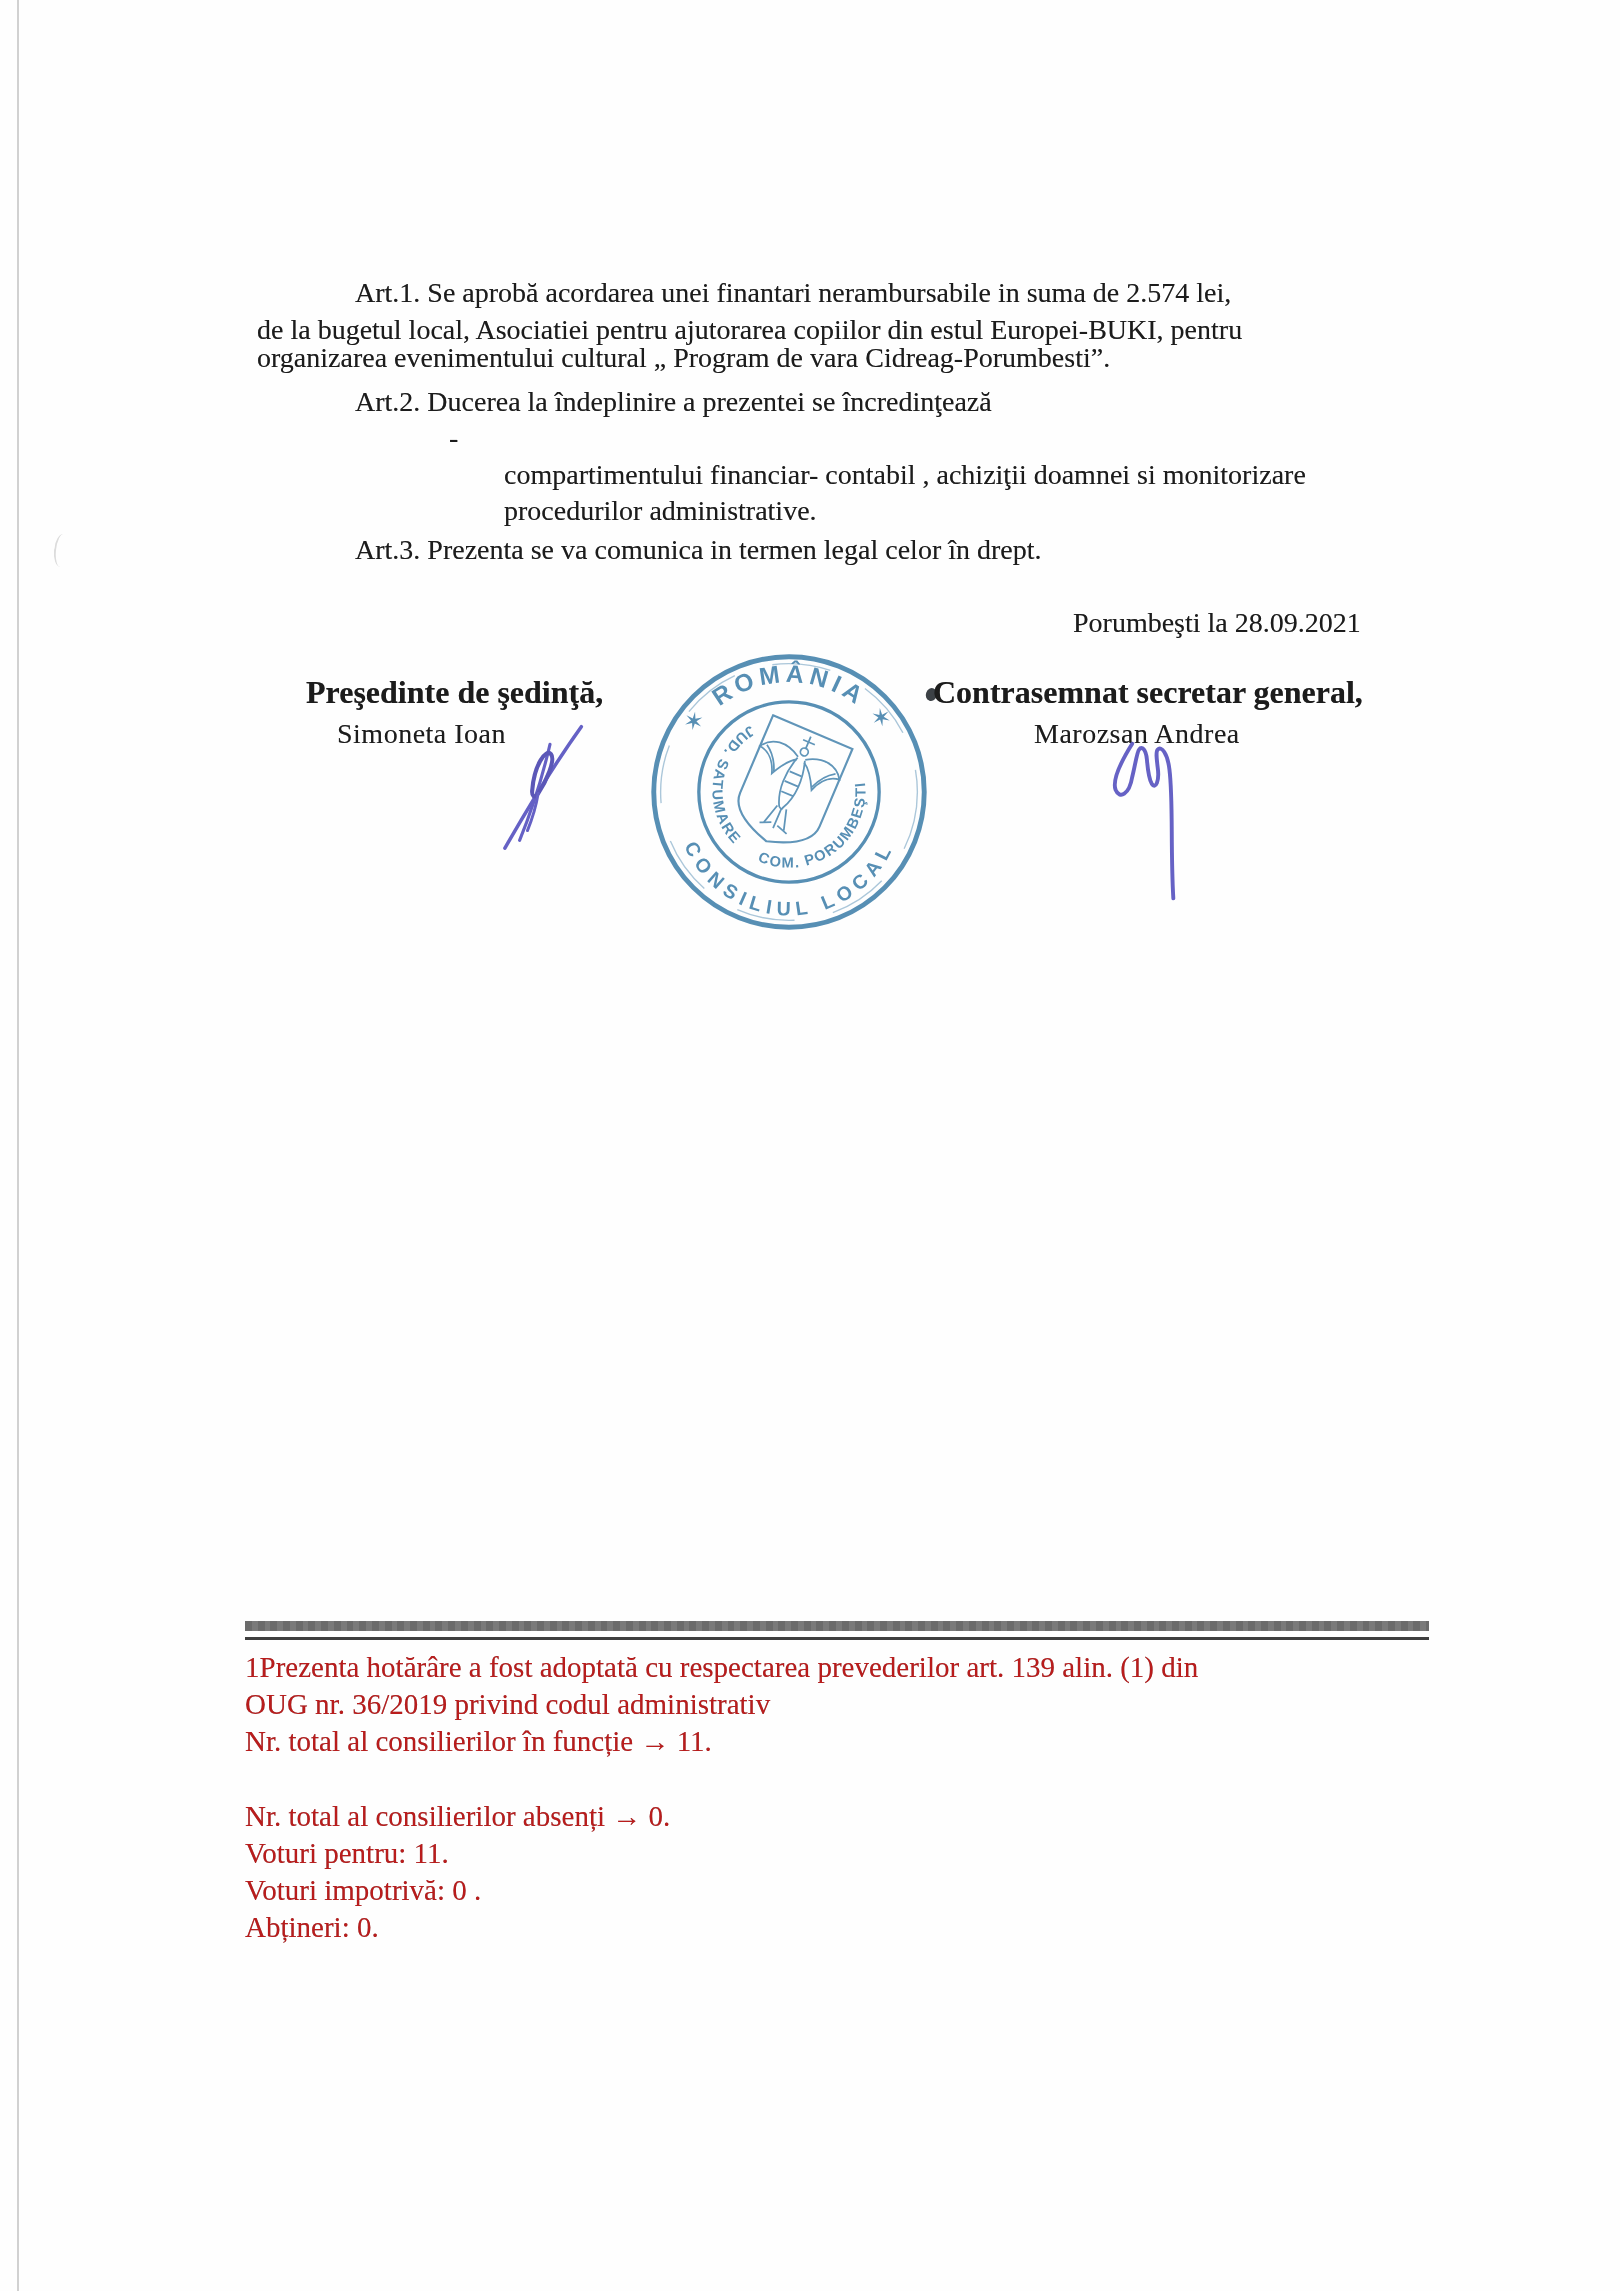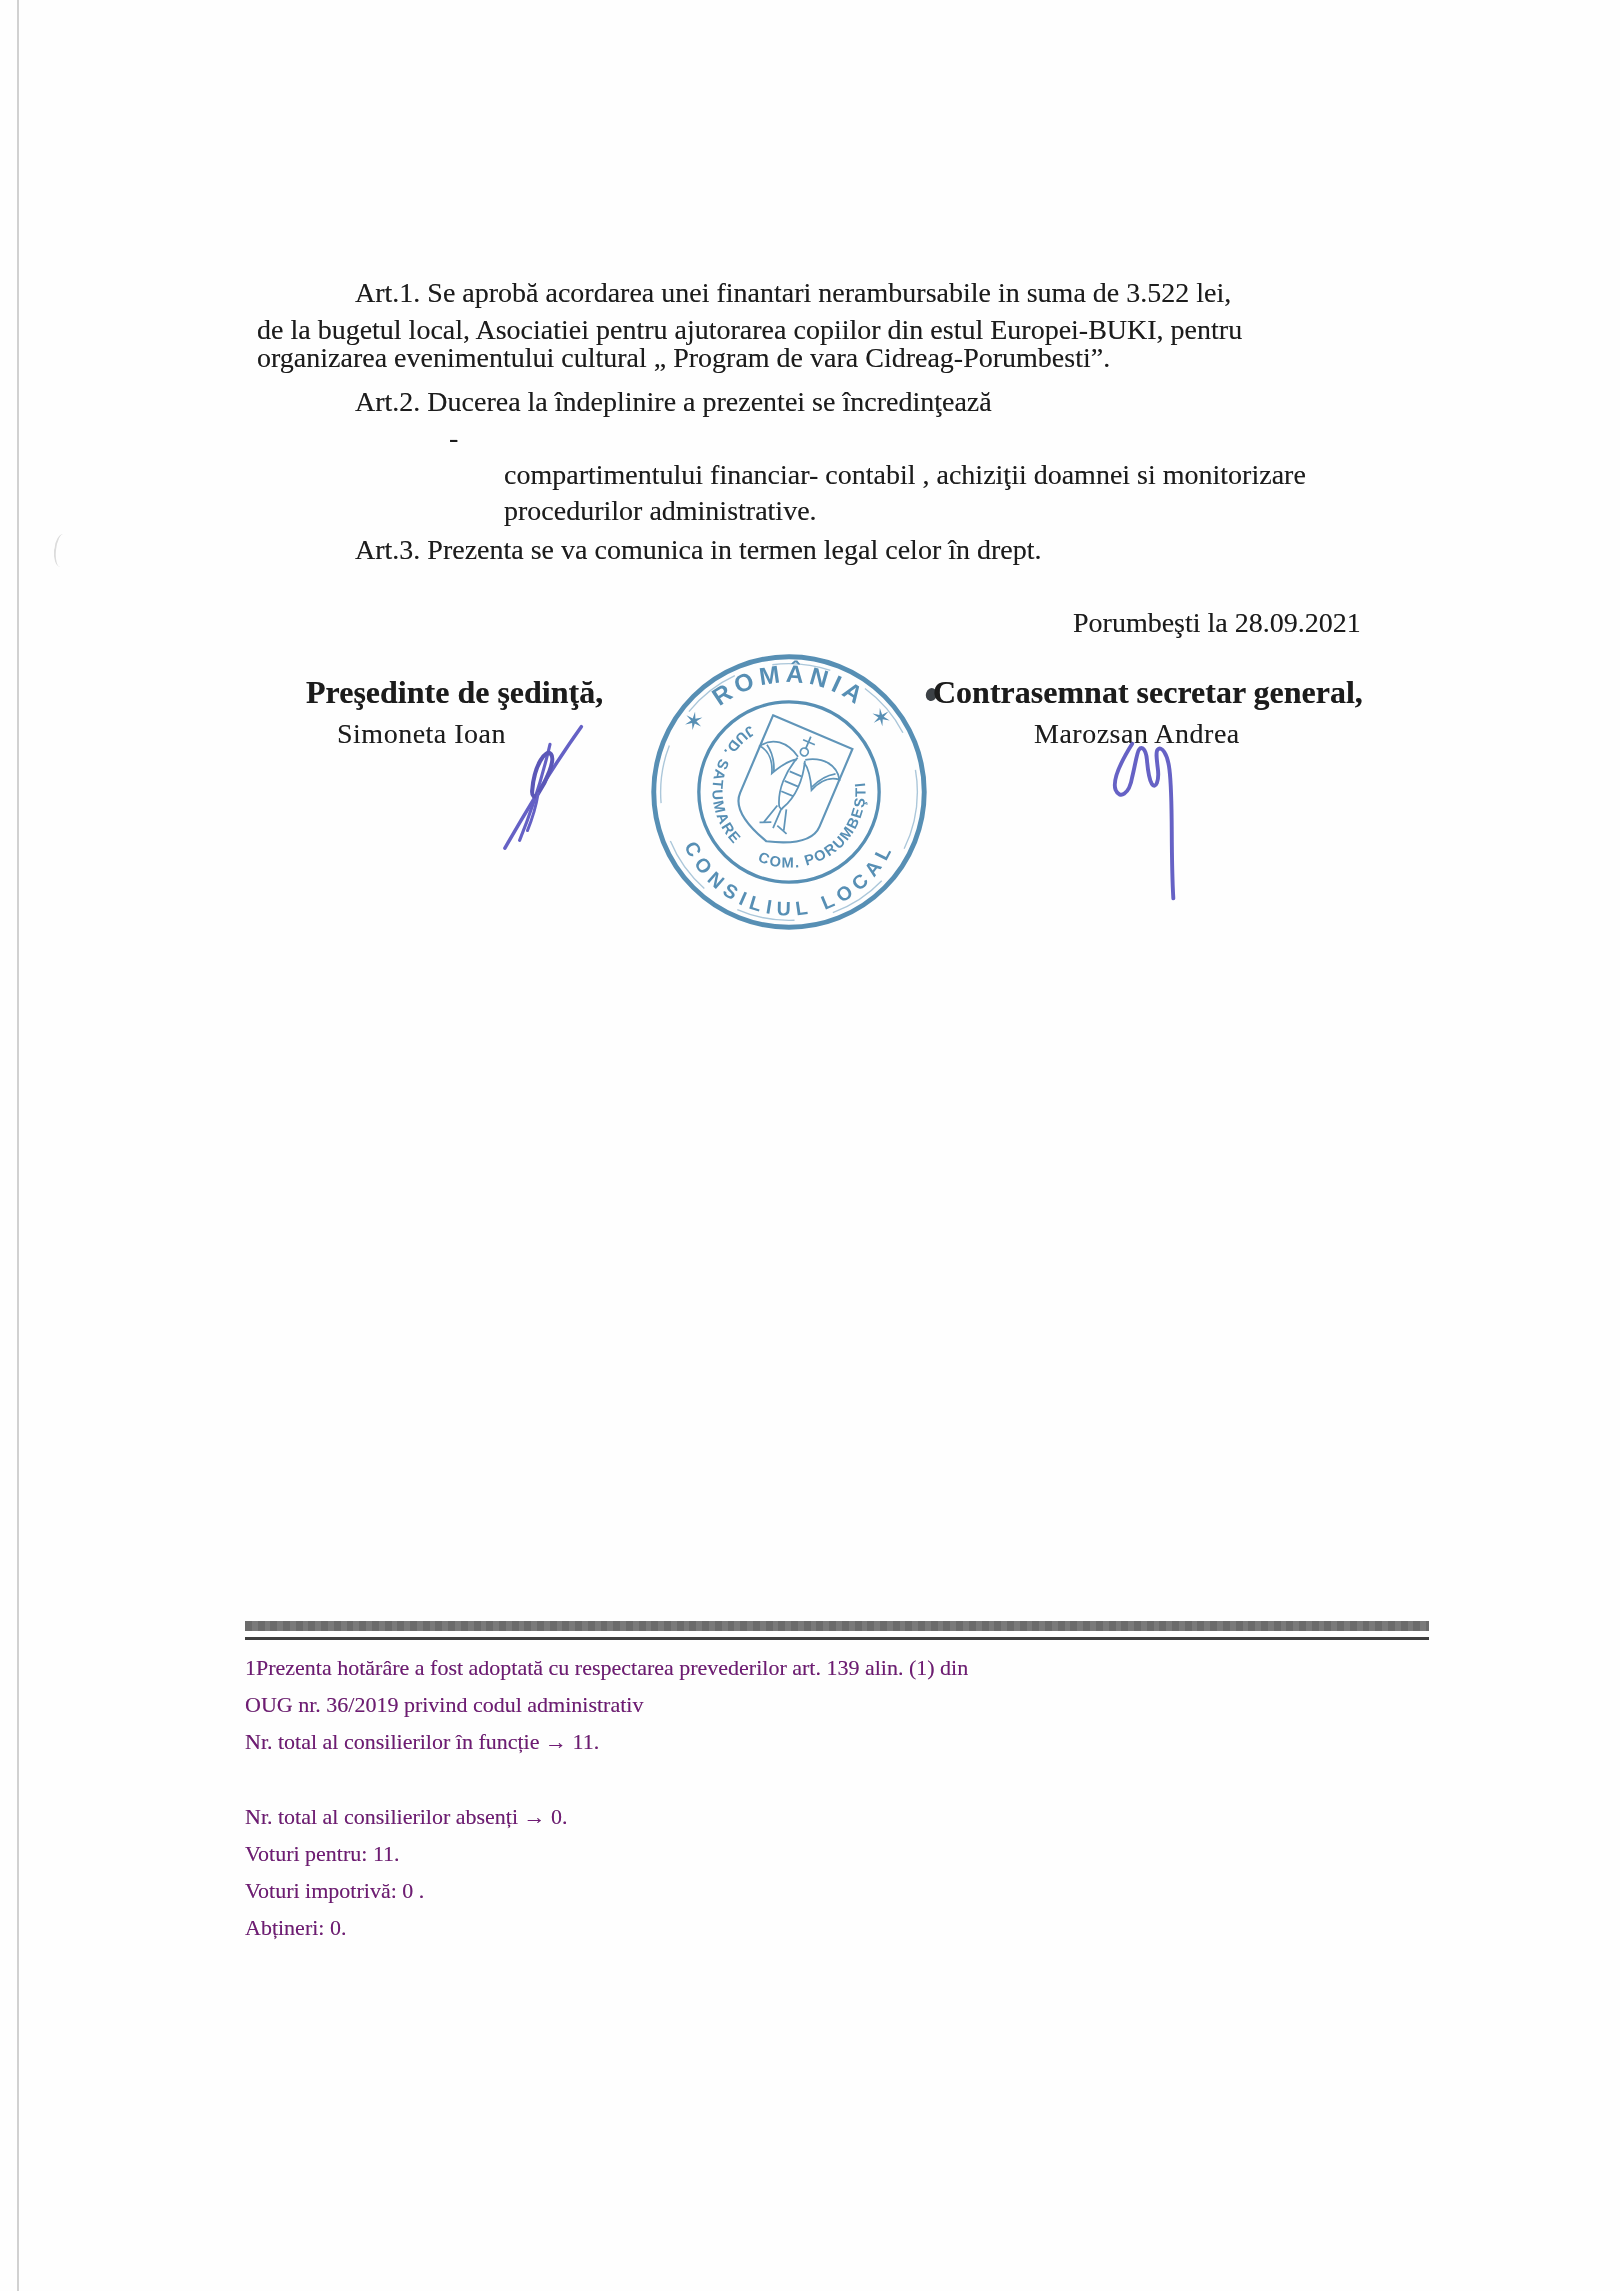--- a/index.html
+++ b/index.html
@@ -22,34 +22,34 @@
       text-shadow:0 0 0.5px rgba(20,20,20,.45);}
   .bl b{font-weight:normal;}
   .sig-title{position:absolute;white-space:pre;font-size:32px;font-weight:bold;line-height:36px;
       text-shadow:0 0 0.5px rgba(20,20,20,.5);}
   .sig-name{position:absolute;white-space:pre;font-size:28px;line-height:36px;letter-spacing:0.5px;
       text-shadow:0 0 0.4px rgba(20,20,20,.4);}
   
   .rule-bar{position:absolute;left:245px;top:1621px;width:1184px;height:9.8px;
       background:repeating-linear-gradient(90deg,#6b6b6b 0 6.9px,#7a7a7a 6.9px 12.7px);}
   .rule-line{position:absolute;left:245px;top:1637px;width:1184px;height:2.9px;background:#3f3f3f;}
-  .fl{position:absolute;left:245px;white-space:pre;font-size:22px;line-height:37px;color:#701a75;
+  .fl{position:absolute;left:245px;white-space:pre;font-size:29px;line-height:37px;color:#b91c1c;
       text-shadow:0 0 0.5px rgba(20,20,20,.4);}
   svg{position:absolute;overflow:visible;}
 </style>
 </head>
 <body>
 
 <div class="page">
 
   <div class="scan-vline"></div>
   <div class="scan-curve"></div>
   <div class="scan-speck"></div>
 
-  <div class="bl" style="left:355px;top:275px"><b>Art.1.</b><span> Se aprobă acordarea unei finantari nerambursabile in suma de 3.522 lei,</span></div>
+  <div class="bl" style="left:355px;top:275px"><b>Art.1.</b><span> Se aprobă acordarea unei finantari nerambursabile in suma de 2.574 lei,</span></div>
   <div class="bl" style="left:257px;top:312px">de la bugetul local, Asociatiei pentru ajutorarea copiilor din estul Europei-BUKI, pentru</div>
   <div class="bl" style="left:257px;top:340px">organizarea evenimentului cultural „ Program de vara Cidreag-Porumbesti”.</div>
 
   <div class="bl" style="left:355px;top:384px"><b>Art.2.</b><span> Ducerea la îndeplinire a prezentei se încredinţează</span></div>
 
   <div class="bl" style="left:449px;top:420px">-</div>
   <div class="bl" style="left:504px;top:457px">compartimentului financiar- contabil , achiziţii doamnei si monitorizare</div>
   <div class="bl" style="left:504px;top:493px">procedurilor administrative.</div>
 
   <div class="bl" style="left:355px;top:532px"><b>Art.3.</b><span> Prezenta se va comunica in termen legal celor în drept.</span></div>

